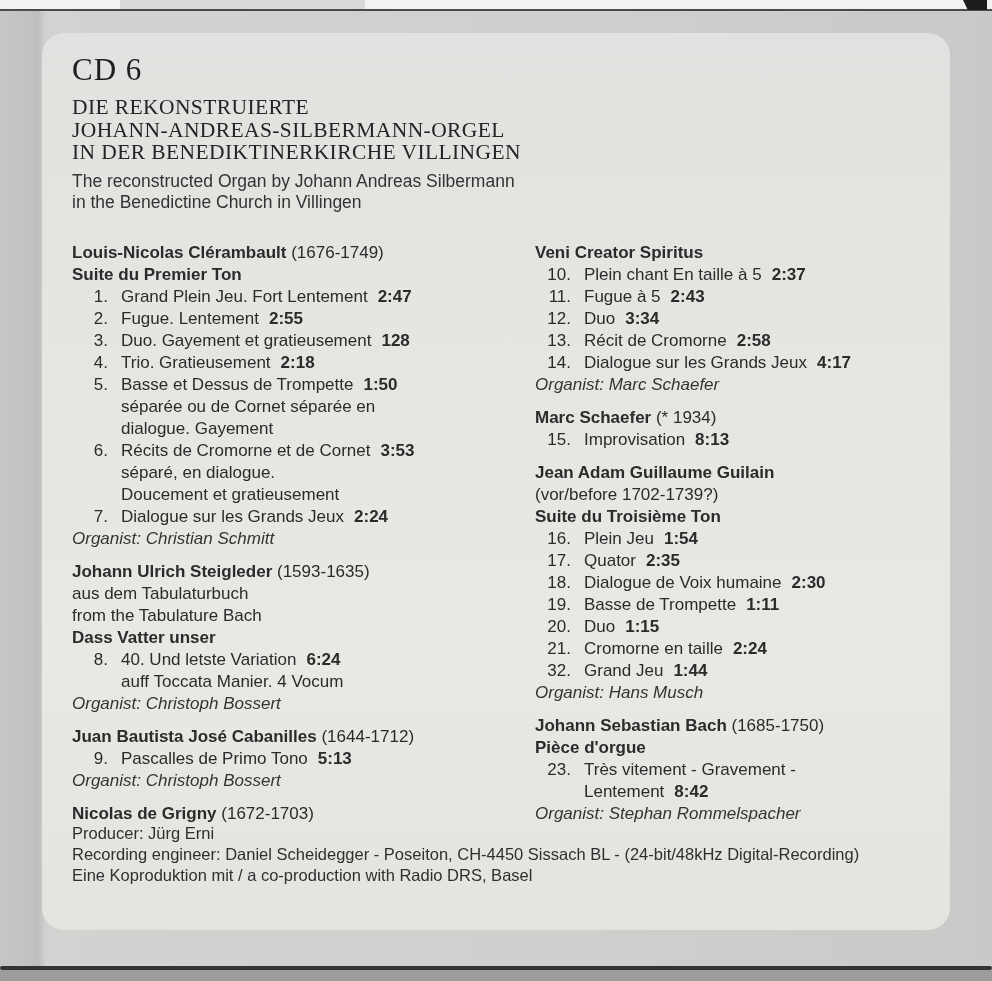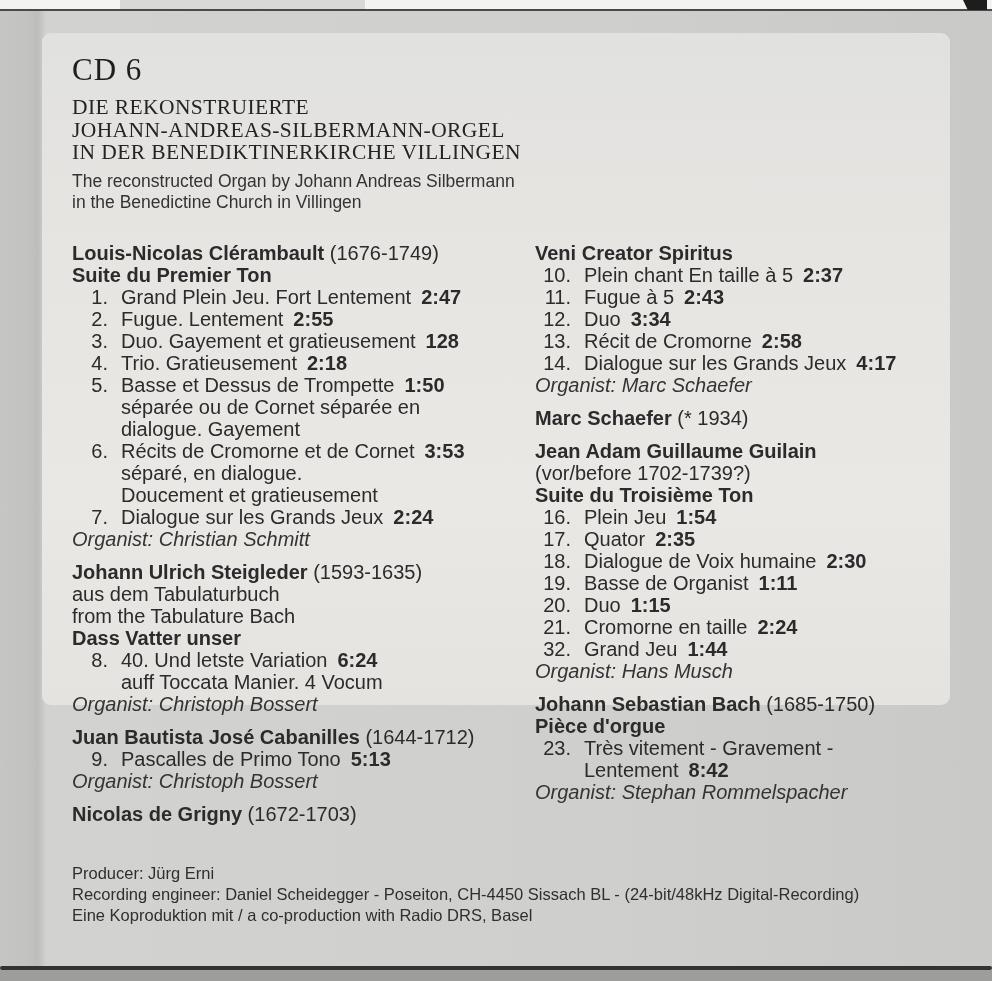--- a/index.html
+++ b/index.html
@@ -11,41 +11,41 @@
     font-family:"Liberation Sans", sans-serif;
     color:#2b2b2b;
   }
   .top-strip{position:absolute;left:0;top:0;width:992px;height:9px;background:#f3f3f1;border-bottom:2px solid #4a4a48;}
   .top-strip-gray{position:absolute;left:120px;top:0;width:245px;height:9px;background:#d9d9d7;}
   .corner-mark{position:absolute;right:5px;top:0;width:24px;height:10px;background:#1d1d1d;clip-path:polygon(100% 0,100% 100%,20% 100%,0 0);}
   .bottom-line{position:absolute;left:0;top:966px;width:992px;height:4px;background:#333331;border-radius:2px;}
   .bottom-below{position:absolute;left:0;top:970px;width:992px;height:11px;background:#9d9d9b;}
 
   .page{
-    position:absolute;left:42px;top:33px;width:908px;height:672px;border-radius:9px;
+    position:absolute;left:42px;top:33px;width:908px;height:897px;border-radius:22px;
     background:linear-gradient(180deg,#e1e1df 0%,#e7e5e2 35%,#eae8e5 70%,#e5e3e0 100%);
   }
   .header{position:absolute;left:30px;top:20px;white-space:nowrap;}
   .disc-label{font-family:"Liberation Serif", serif;font-size:31px;letter-spacing:1px;color:#1f1f1f;line-height:34px;}
   .main-title{font-family:"Liberation Serif", serif;font-size:21.5px;line-height:22.5px;letter-spacing:0.4px;color:#242424;margin-top:9px;}
   .subtitle{font-size:17.5px;line-height:21.5px;color:#333;margin-top:7px;}
 
   .cols{position:absolute;left:30px;top:209px;width:860px;}
-  .col{position:absolute;top:0;font-size:20px;line-height:22px;white-space:nowrap;}
+  .col{position:absolute;top:0;font-size:17px;line-height:22px;white-space:nowrap;}
   .col-left{left:0;width:430px;}
   .col-right{left:463px;width:400px;}
   .section{margin-bottom:11px;}
   .pre-line .b{font-weight:bold;}
   .track-row{display:flex;}
   .track-no{width:36px;text-align:right;flex:0 0 36px;}
   .track-text{margin-left:13px;}
   .track-time{font-weight:bold;margin-left:10px;}
   .organist{font-style:italic;color:#343434;}
 
-  .footer{position:absolute;left:30px;top:830px;font-size:16.5px;line-height:21px;color:#2f2f2f;white-space:nowrap;}
+  .footer{position:absolute;left:30px;top:790px;font-size:16.5px;line-height:21px;color:#2f2f2f;white-space:nowrap;}
 </style>
 </head>
 <body>
 
 <div class="top-strip">
   <div class="top-strip-gray"></div>
 </div>
 <div class="corner-mark"></div>
 
 <div class="page">
@@ -174,20 +174,25 @@
           </div>
           <div class="track-row">
             <span class="track-no">14.</span>
             <span class="track-text">Dialogue sur les Grands Jeux</span>
             <span class="track-time">4:17</span>
           </div>
           <div class="organist">Organist: Marc Schaefer</div>
         </div>
         <div class="section">
           <div class="pre-line"><span class="b">Marc Schaefer</span><span> (* 1934)</span></div>
+          <div class="track-row">
+            <span class="track-no">15.</span>
+            <span class="track-text">Improvisation</span>
+            <span class="track-time">8:13</span>
+          </div>
         </div>
         <div class="section">
           <div class="pre-line"><span class="b">Jean Adam Guillaume Guilain</span></div>
           <div class="pre-line"><span>(vor/before 1702-1739?)</span></div>
           <div class="pre-line"><span class="b">Suite du Troisième Ton</span></div>
           <div class="track-row">
             <span class="track-no">16.</span>
             <span class="track-text">Plein Jeu</span>
             <span class="track-time">1:54</span>
           </div>
@@ -196,21 +201,21 @@
             <span class="track-text">Quator</span>
             <span class="track-time">2:35</span>
           </div>
           <div class="track-row">
             <span class="track-no">18.</span>
             <span class="track-text">Dialogue de Voix humaine</span>
             <span class="track-time">2:30</span>
           </div>
           <div class="track-row">
             <span class="track-no">19.</span>
-            <span class="track-text">Basse de Organist</span>
+            <span class="track-text">Basse de Trompette</span>
             <span class="track-time">1:11</span>
           </div>
           <div class="track-row">
             <span class="track-no">20.</span>
             <span class="track-text">Duo</span>
             <span class="track-time">1:15</span>
           </div>
           <div class="track-row">
             <span class="track-no">21.</span>
             <span class="track-text">Cromorne en taille</span>

